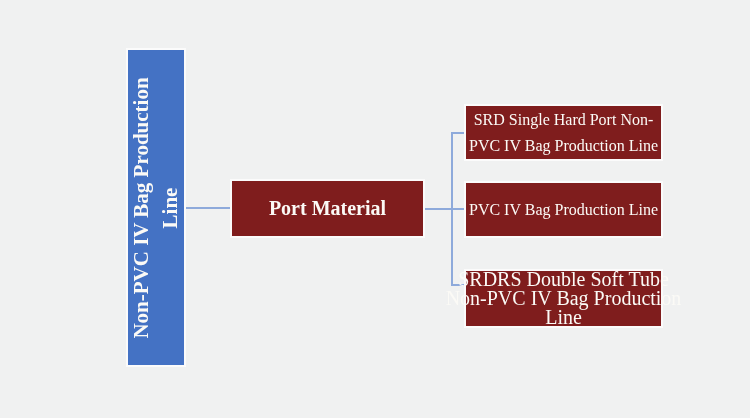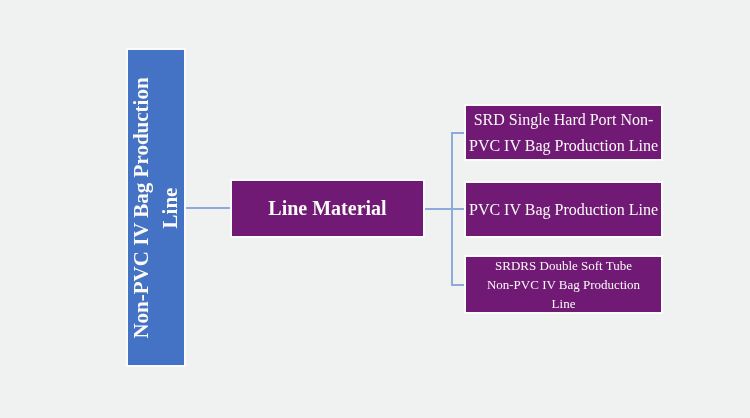--- a/index.html
+++ b/index.html
@@ -11,21 +11,21 @@
   .canvas {
     position: relative;
     width: 750px;
     height: 418px;
     background: #f0f1f1;
     overflow: hidden;
   }
   .node {
     position: absolute;
     box-sizing: border-box;
-    background: #701a75;
+    background: #7f1d1d;
     border: 2px solid #fbfbfb;
     color: #fbfaf6;
     display: flex;
     flex-direction: column;
     align-items: center;
     justify-content: center;
     text-align: center;
   }
   .node .line { display: block; white-space: nowrap; }
 
@@ -59,21 +59,21 @@
 
   
   .node-leaf {
     left: 464px;
     width: 199px;
     font-size: 16px;
     line-height: 26px;
   }
   .node-leaf-1 { top: 104px; height: 57px; }
   .node-leaf-2 { top: 181px; height: 57px; }
-  .node-leaf-3 { top: 255px; height: 59px; font-size: 13px; line-height: 19px; }
+  .node-leaf-3 { top: 269px; height: 59px; font-size: 20px; line-height: 19px; }
 
   
   .connector {
     position: absolute;
     background: #8eaadb;
   }
   .c-root-branch   { left: 186px; top: 207px; width: 44px;  height: 1.5px; }
   .c-branch-rail   { left: 425px; top: 208px; width: 39px;  height: 1.5px; }
   .c-rail-vertical { left: 451px; top: 132px; width: 1.5px; height: 153px; }
   .c-rail-leaf1    { left: 451px; top: 132px; width: 13px;  height: 1.5px; }
@@ -91,21 +91,21 @@
   <div class="connector c-rail-leaf3"></div>
 
   <div class="node node-root">
     <div class="rotated-text">
       <span class="line">Non-PVC IV Bag Production</span>
       <span class="line">Line</span>
     </div>
   </div>
 
   <div class="node node-branch">
-    <span class="line">Line Material</span>
+    <span class="line">Port Material</span>
   </div>
 
   <div class="node node-leaf node-leaf-1">
     <span class="line">SRD Single Hard Port Non-</span>
     <span class="line">PVC IV Bag Production Line</span>
   </div>
 
   <div class="node node-leaf node-leaf-2">
     <span class="line">PVC IV Bag Production Line</span>
   </div>

